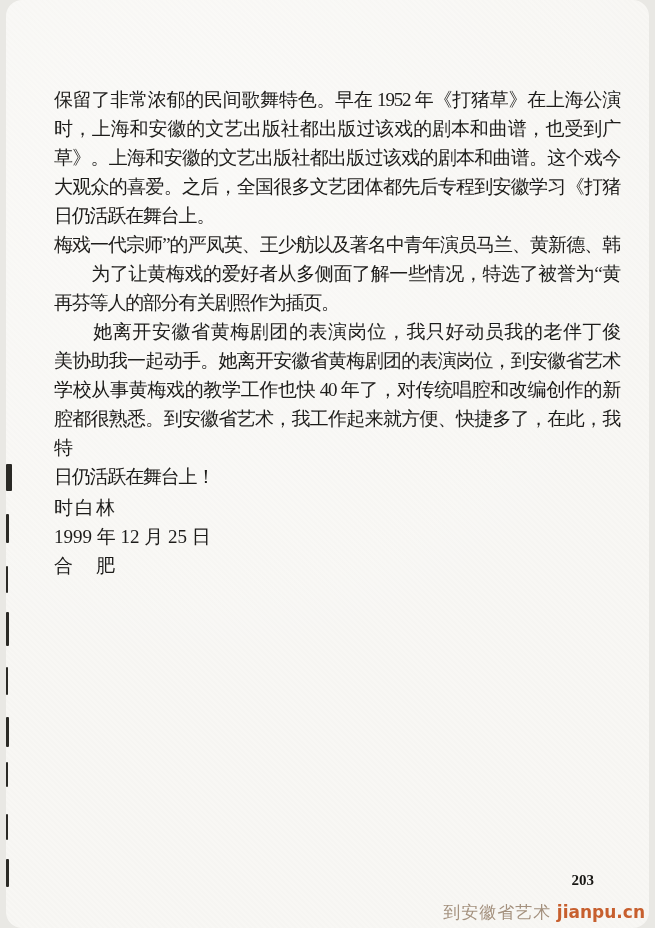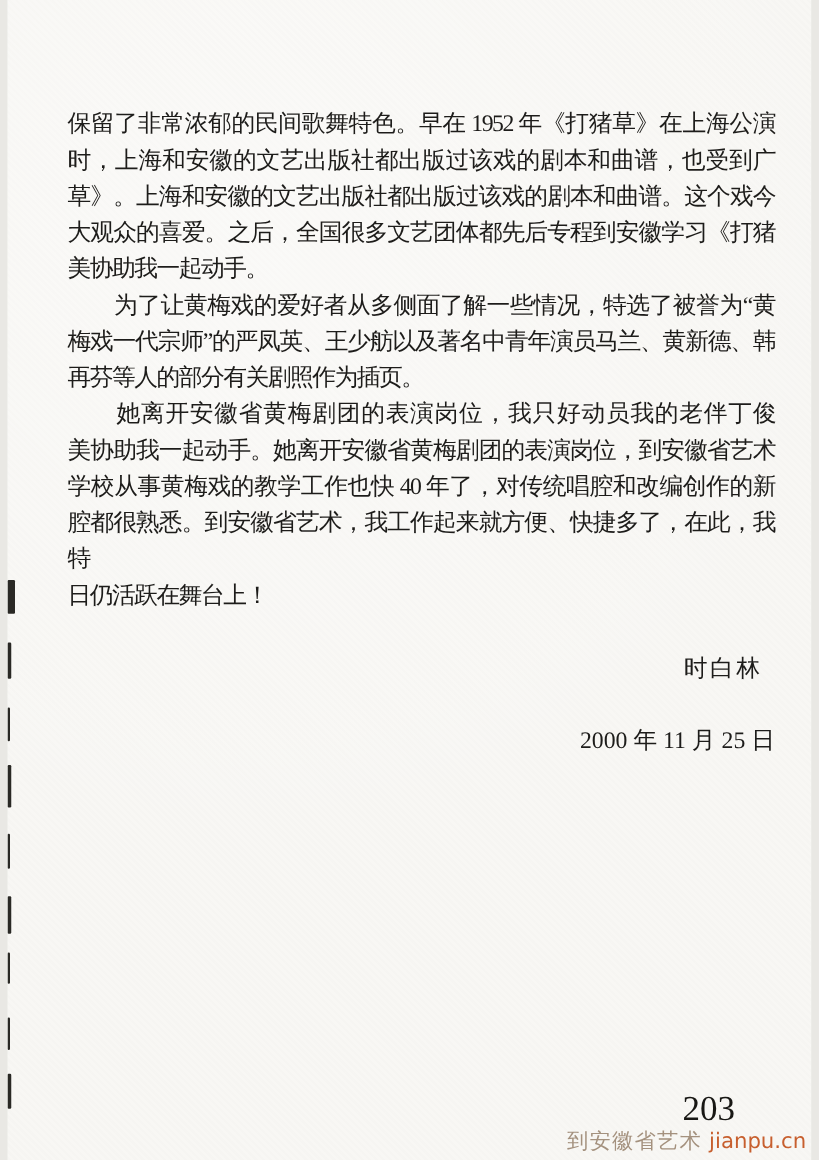--- a/index.html
+++ b/index.html
@@ -12,20 +12,21 @@
     width: 643px;
     height: 928px;
     margin: 0 auto;
     background: #f8f7f4;
     background-image:
       radial-gradient(circle at 30% 20%, rgba(255,255,255,0.35), rgba(0,0,0,0) 60%),
       repeating-linear-gradient(45deg, rgba(0,0,0,0.008) 0 2px, rgba(255,255,255,0.008) 2px 4px);
     overflow: hidden;
     font-family: "Liberation Serif", "DejaVu Serif", serif;
     color: #1d1c1a;
+    border-radius: 16px;
   }
   
   .binding-mark {
     position: absolute;
     left: 0;
     background: #2a2925;
     border-radius: 1px;
   }
   
   .body-text {
@@ -49,36 +50,35 @@
   
   .signature {
     position: absolute;
     left: 48px;
     top: 493px;
     width: 566px;
     font-size: 19px;
     line-height: 29px;
   }
   .sig-line {
-    text-align: right;
+    text-align: left;
     white-space: pre-wrap;
-    margin-top: 28px;
   }
   .sig-name  { padding-right: 10px; letter-spacing: 2px; }
   .sig-date  { padding-right: 0px; }
   .sig-place { padding-right: 13px; letter-spacing: 2px; }
   
   .page-number {
     position: absolute;
     left: 540px;
     top: 872px;
     width: 48px;
-    text-align: left;
-    font-size: 28px;
-    font-weight: normal;
+    text-align: right;
+    font-size: 15px;
+    font-weight: bold;
     color: #181714;
   }
   
   .watermark {
     position: absolute;
     right: 4px;
     bottom: 4px;
     font-size: 17px;
     letter-spacing: 1px;
     white-space: nowrap;
@@ -103,41 +103,42 @@
   <div class="binding-mark" style="top:762px;height:25px;width:2px;"></div>
   <div class="binding-mark" style="top:814px;height:26px;width:2px;"></div>
   <div class="binding-mark" style="top:859px;height:28px;width:3px;"></div>
 
   <div class="body-text">
       <div class="paragraph">
         <div class="line">保留了非常浓郁的民间歌舞特色。早在 1952 年《打猪草》在上海公演</div>
         <div class="line">时，上海和安徽的文艺出版社都出版过该戏的剧本和曲谱，也受到广</div>
         <div class="line">草》。上海和安徽的文艺出版社都出版过该戏的剧本和曲谱。这个戏今</div>
         <div class="line">大观众的喜爱。之后，全国很多文艺团体都先后专程到安徽学习《打猪</div>
-        <div class="line para-end">美协助我一起动手。</div>
+        <div class="line para-end">日仍活跃在舞台上。</div>
       </div>
       <div class="paragraph">
+        <div class="line">梅戏一代宗师”的严凤英、王少舫以及著名中青年演员马兰、黄新德、韩</div>
         <div class="line">　　为了让黄梅戏的爱好者从多侧面了解一些情况，特选了被誉为“黄</div>
-        <div class="line">梅戏一代宗师”的严凤英、王少舫以及著名中青年演员马兰、黄新德、韩</div>
         <div class="line para-end">再芬等人的部分有关剧照作为插页。</div>
       </div>
       <div class="paragraph">
         <div class="line">　　她离开安徽省黄梅剧团的表演岗位，我只好动员我的老伴丁俊</div>
         <div class="line">美协助我一起动手。她离开安徽省黄梅剧团的表演岗位，到安徽省艺术</div>
         <div class="line">学校从事黄梅戏的教学工作也快 40 年了，对传统唱腔和改编创作的新</div>
         <div class="line">腔都很熟悉。到安徽省艺术，我工作起来就方便、快捷多了，在此，我特</div>
         <div class="line para-end">日仍活跃在舞台上！</div>
       </div>
     </div>
 
   <div class="signature">
     <div class="sig-line sig-name">时白林</div>
-    <div class="sig-line sig-date">2000 年 11 月 25 日</div>
+    <div class="sig-line sig-date">1999 年 12 月 25 日</div>
+    <div class="sig-line sig-place">合　肥</div>
   </div>
 
   <div class="page-number">203</div>
 
   <div class="watermark">
     <span class="wm-name" style="color: rgb(164, 145, 126);">到安徽省艺术</span>
-    <span class="wm-url" style="color: rgb(199, 95, 46);">jianpu.cn</span>
+    <span class="wm-url" style="color: rgb(199, 95, 46); font-weight: bold;">jianpu.cn</span>
   </div>
 
 </div>
 
 </body></html>

